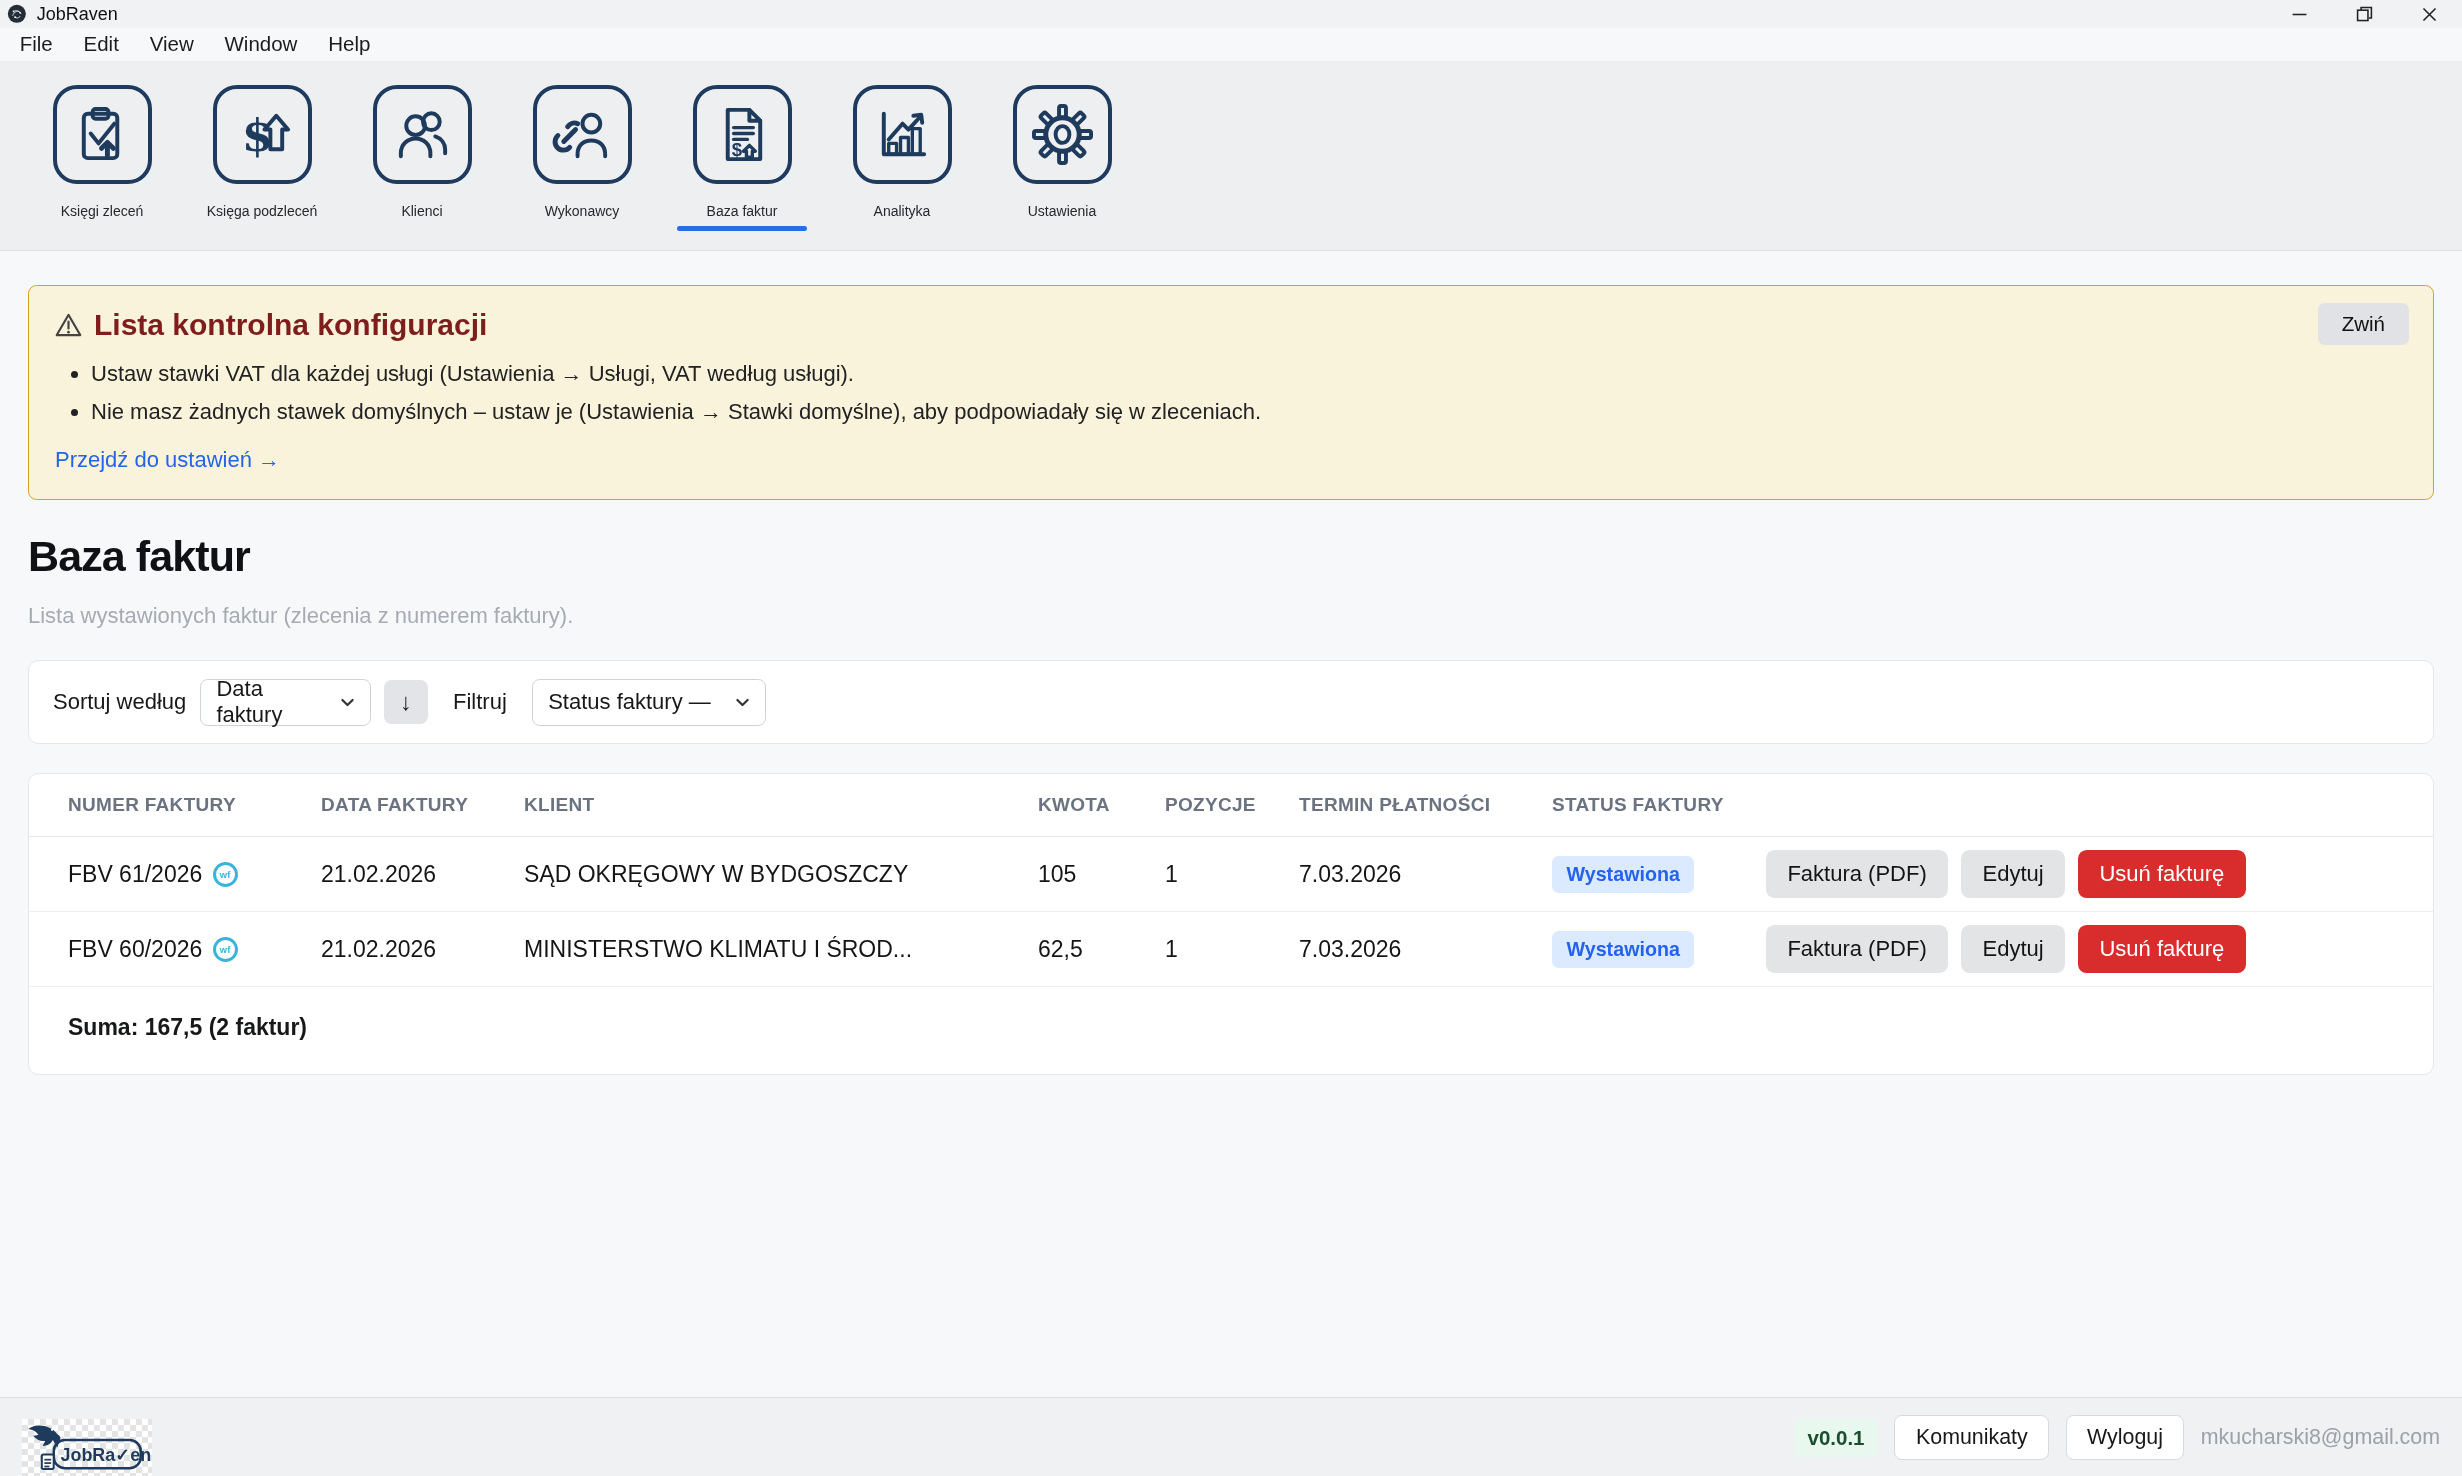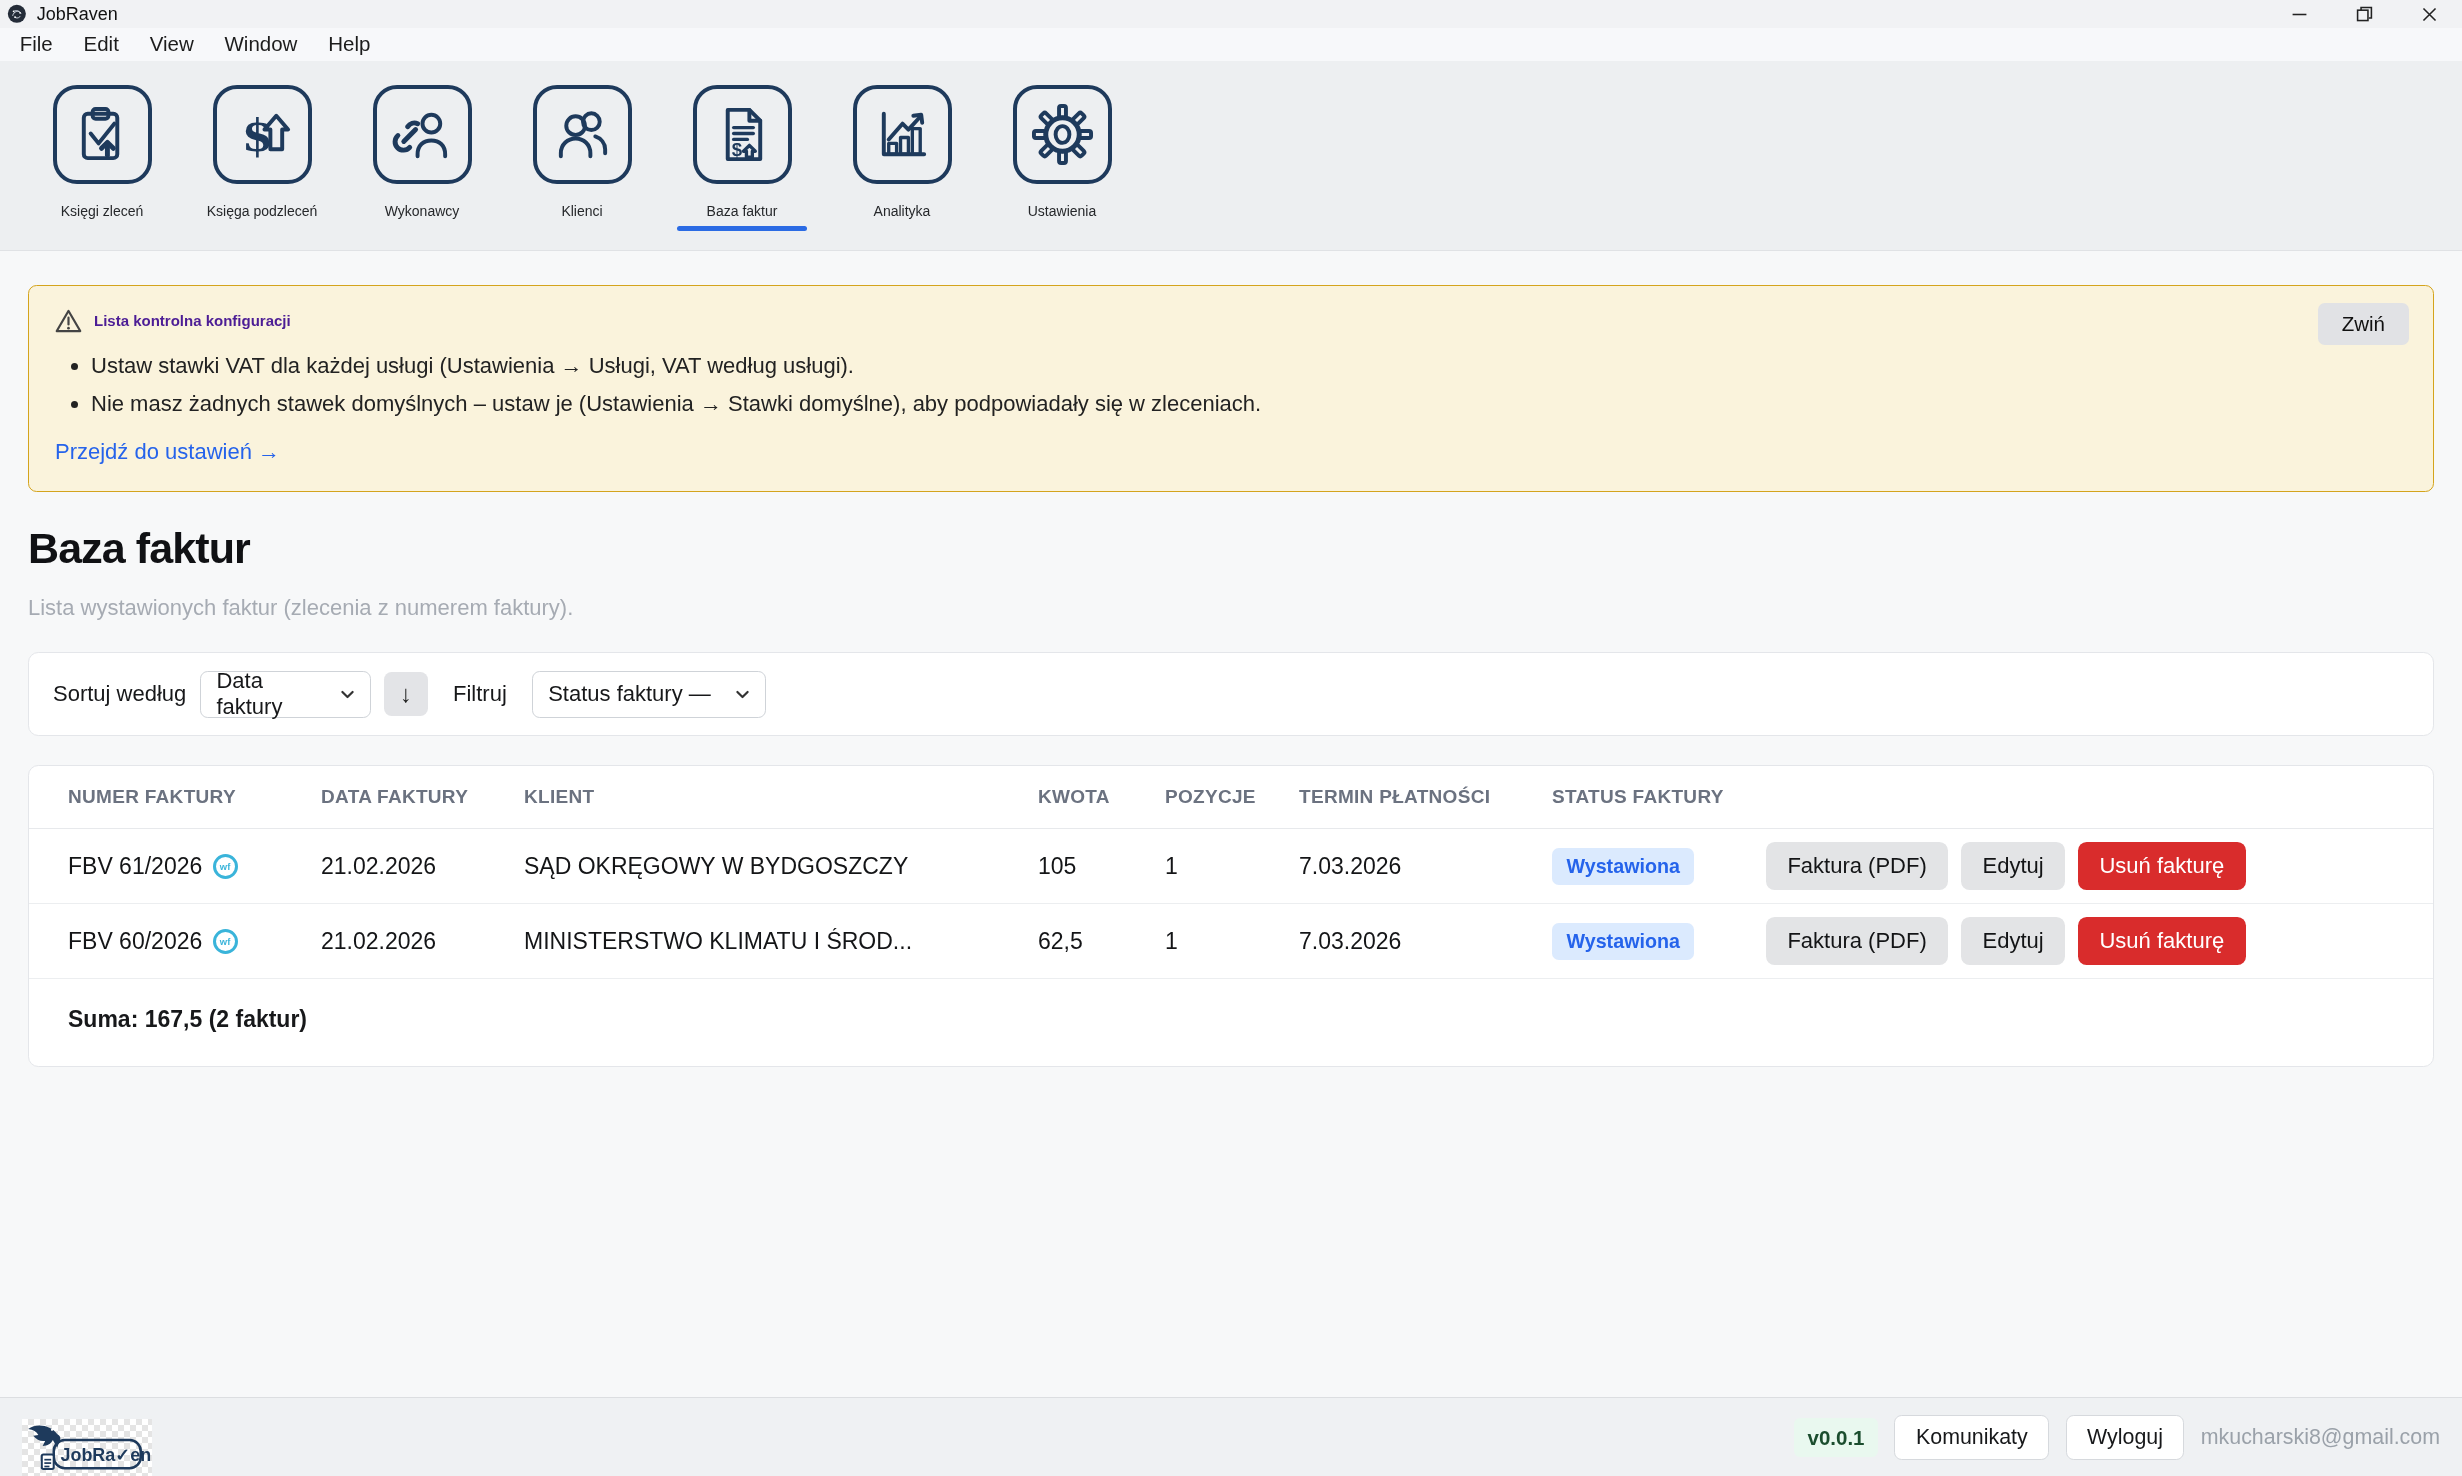--- a/index.html
+++ b/index.html
@@ -35,21 +35,21 @@
   .tbicon .fill { fill:#1e3a5c; stroke:none; }
   .tbicon .thin { stroke-width:3.4; }
   .tbicon .thick { stroke-width:5; }
 
   
   .main { flex:1 1 auto; background:#f7f8f9; padding:0 28px; overflow:hidden; }
 
   .banner { margin-top:34px; background:#faf3dc; border:1.7px solid #d4a41d; border-radius:8.6px;
     padding:22px 26px 26px 26px; position:relative; }
   .banner-head { display:flex; align-items:center; gap:12px; }
-  .banner-title { font-size:15px; font-weight:bold; color:#4c1d95; }
+  .banner-title { font-size:30px; font-weight:bold; color:#7f1d1d; }
   .banner ul { margin:19px 0 0 36px; }
   .banner li { font-size:22px; color:#222; margin-bottom:12px; }
   .banner-link { display:inline-block; margin-top:10.3px; font-size:22px; color:#2563eb;
     text-decoration:none; cursor:pointer; }
   .zwin-btn { position:absolute; top:17px; right:24px; background:#e1e2e5; border:none;
     border-radius:6.8px; padding:9.4px 24px; font-size:20.5px; color:#111; cursor:pointer;
     font-family:inherit; }
 
   .page-title { margin-top:32.5px; font-size:43px; font-weight:bold; color:#101114; letter-spacing:-0.9px; }
   .page-subtitle { margin-top:22px; font-size:22px; color:#a6abb3; }
@@ -163,40 +163,40 @@
           <text x="11" y="49" font-size="46" font-weight="bold" font-family="DejaVu Serif, serif">$</text>
           <polygon points="46,13 58,27 52,27 52,47 40,47 40,27 34,27"></polygon>
         </svg>
       </div>
       <span class="tool-label">Księga podzleceń</span>
     </div>
 
     <div class="tool">
       <div class="tool-box">
         <svg class="tbicon" viewBox="0 0 64 64">
+          <circle cx="41" cy="19" r="8.5"></circle>
+          <path d="M45,34 c6,2 10,7 10,13 v4"></path>
+          <circle cx="25" cy="23" r="9.5"></circle>
+          <path d="M10,54 v-3 c0-9 7-15 15-15 s15,6 15,15 v3"></path>
+        </svg>
+      </div>
+      <span class="tool-label">Klienci</span>
+    </div>
+
+    <div class="tool">
+      <div class="tool-box">
+        <svg class="tbicon" viewBox="0 0 64 64">
           <circle cx="41" cy="21" r="9"></circle>
           <path d="M27,54 v-2 c0-9 6-14 14-14 s14,5 14,14 v2"></path>
           <path d="M25,27 L13,39" class="thick"></path>
           <path d="M7,33 a8.5,8.5 0 1 0 12,12" class="thick"></path>
           <path d="M27,21 a8,8 0 0 0 -10,3" class="thick"></path>
         </svg>
       </div>
       <span class="tool-label">Wykonawcy</span>
-    </div>
-
-    <div class="tool">
-      <div class="tool-box">
-        <svg class="tbicon" viewBox="0 0 64 64">
-          <circle cx="41" cy="19" r="8.5"></circle>
-          <path d="M45,34 c6,2 10,7 10,13 v4"></path>
-          <circle cx="25" cy="23" r="9.5"></circle>
-          <path d="M10,54 v-3 c0-9 7-15 15-15 s15,6 15,15 v3"></path>
-        </svg>
-      </div>
-      <span class="tool-label">Klienci</span>
     </div>
 
     <div class="tool">
       <div class="tool-box">
         <svg class="tbicon" viewBox="0 0 64 64">
           <path d="M17,7 h22 l11,11 v39 h-33 z"></path>
           <path d="M39,7 v11 h11"></path>
           <line x1="23" y1="25" x2="43" y2="25" class="thin"></line>
           <line x1="23" y1="31" x2="43" y2="31" class="thin"></line>
           <line x1="23" y1="37" x2="37" y2="37" class="thin"></line>

